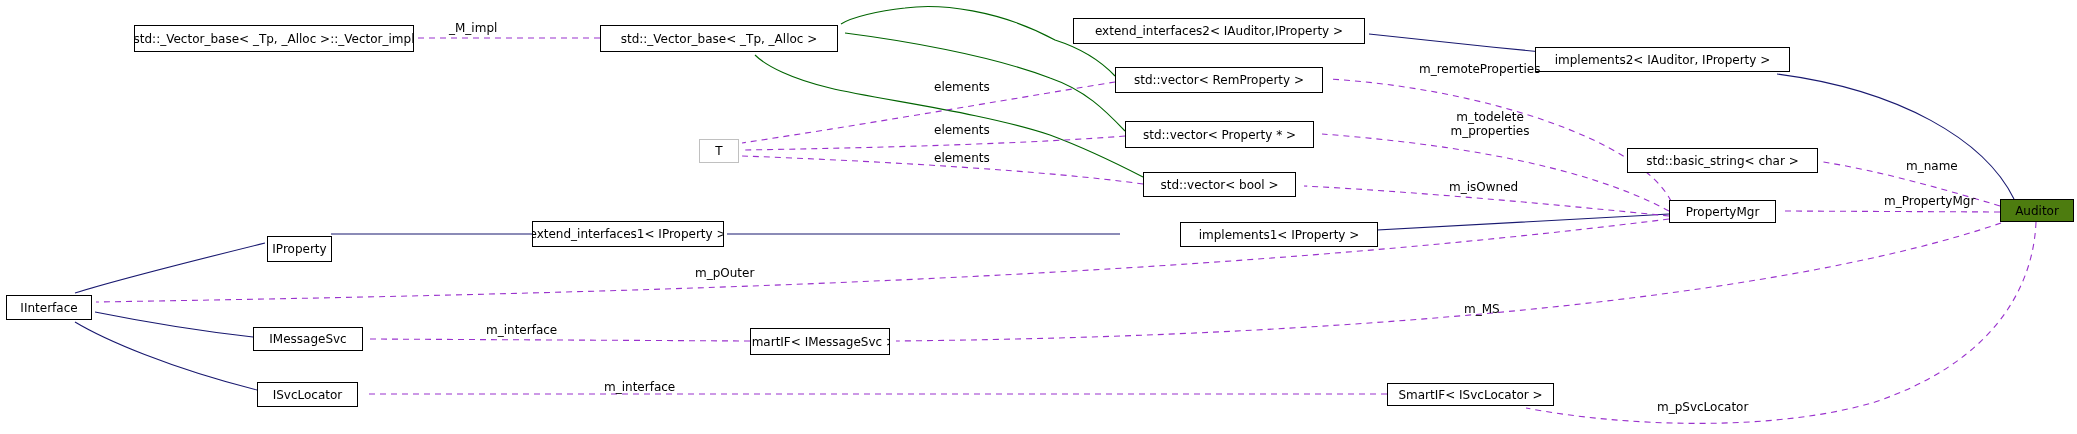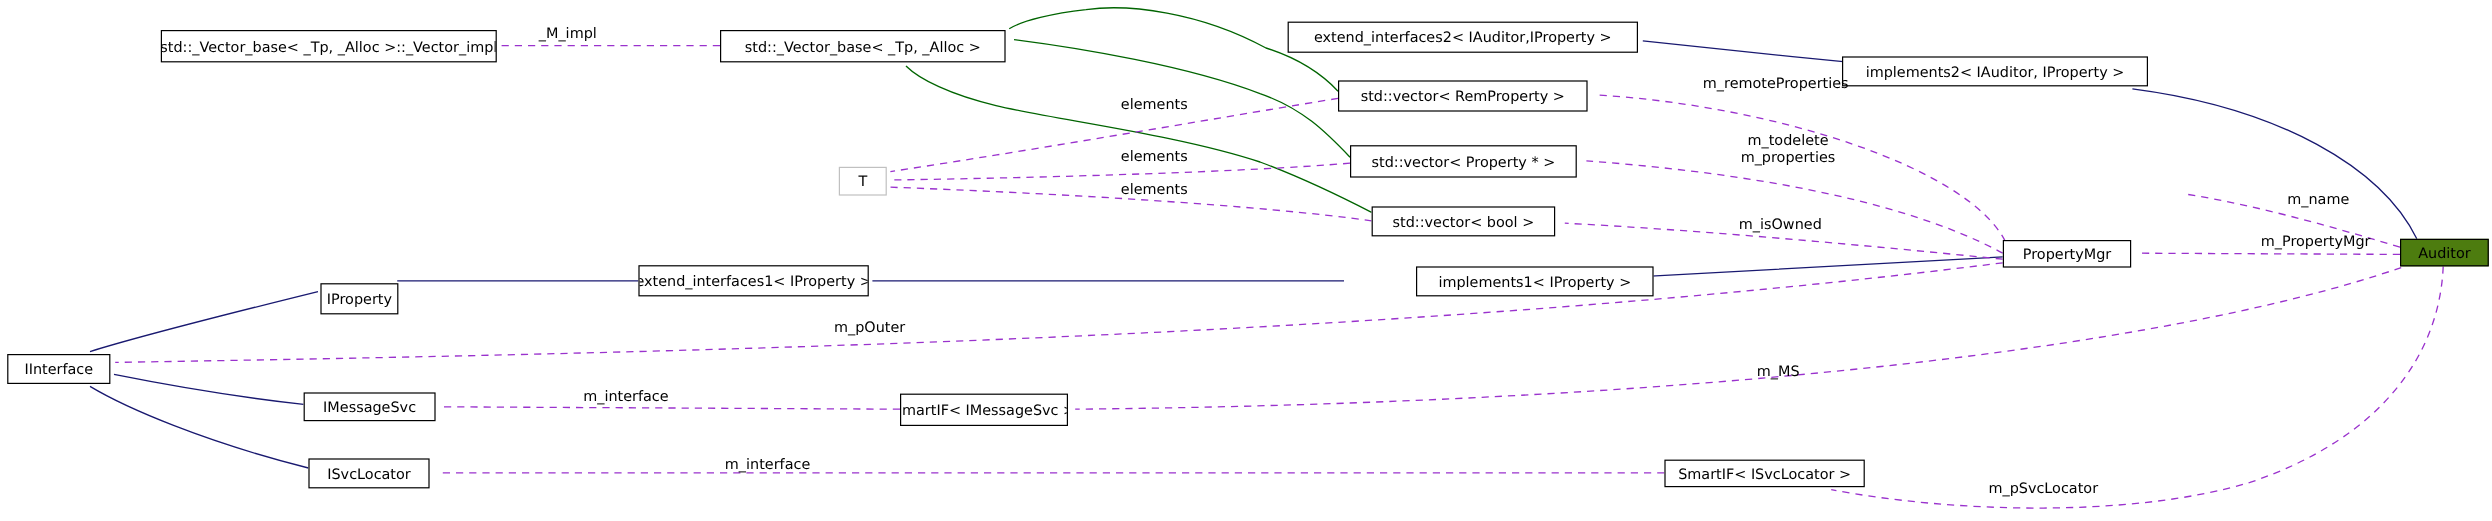--- a/index.html
+++ b/index.html
@@ -89,20 +89,21 @@
     <path class="e-usage" d="M 2036,222 C 2033,295 1985,365 1875,402 C 1775,432 1625,427 1526,408" marker-end="url(#ap)"></path>
   </svg>
 
   <div class="node" style="left:134px; top:25px; width:280px; height:27px;">std::_Vector_base&lt; _Tp, _Alloc &gt;::_Vector_impl</div>
   <div class="node" style="left:600px; top:25px; width:238px; height:27px;">std::_Vector_base&lt; _Tp, _Alloc &gt;</div>
   <div class="node" style="left:1073px; top:18px; width:292px; height:26px;">extend_interfaces2&lt; IAuditor,IProperty &gt;</div>
   <div class="node" style="left:1535px; top:47px; width:255px; height:25px;">implements2&lt; IAuditor, IProperty &gt;</div>
   <div class="node" style="left:1115px; top:67px; width:208px; height:26px;">std::vector&lt; RemProperty &gt;</div>
   <div class="node" style="left:1125px; top:121px; width:189px; height:27px;">std::vector&lt; Property * &gt;</div>
   <div class="node tparam" style="left:699px; top:139px; width:40px; height:24px;">T</div>
+  <div class="node" style="left:1627px; top:148px; width:191px; height:25px;">std::basic_string&lt; char &gt;</div>
   <div class="node" style="left:1143px; top:172px; width:153px; height:25px;">std::vector&lt; bool &gt;</div>
   <div class="node" style="left:1669px; top:200px; width:107px; height:23px;">PropertyMgr</div>
   <div class="node selected" style="left:2000px; top:199px; width:74px; height:23px;">Auditor</div>
   <div class="node" style="left:267px; top:221px; width:65px; height:26px;margin-top:15px;">IProperty</div>
   <div class="node" style="left:532px; top:221px; width:192px; height:26px;">extend_interfaces1&lt; IProperty &gt;</div>
   <div class="node" style="left:1180px; top:222px; width:198px; height:25px;">implements1&lt; IProperty &gt;</div>
   <div class="node" style="left:6px; top:295px; width:86px; height:25px;">IInterface</div>
   <div class="node" style="left:253px; top:327px; width:110px; height:24px;">IMessageSvc</div>
   <div class="node" style="left:750px; top:328px; width:140px; height:27px;">SmartIF&lt; IMessageSvc &gt;</div>
   <div class="node" style="left:257px; top:382px; width:101px; height:25px;">ISvcLocator</div>

